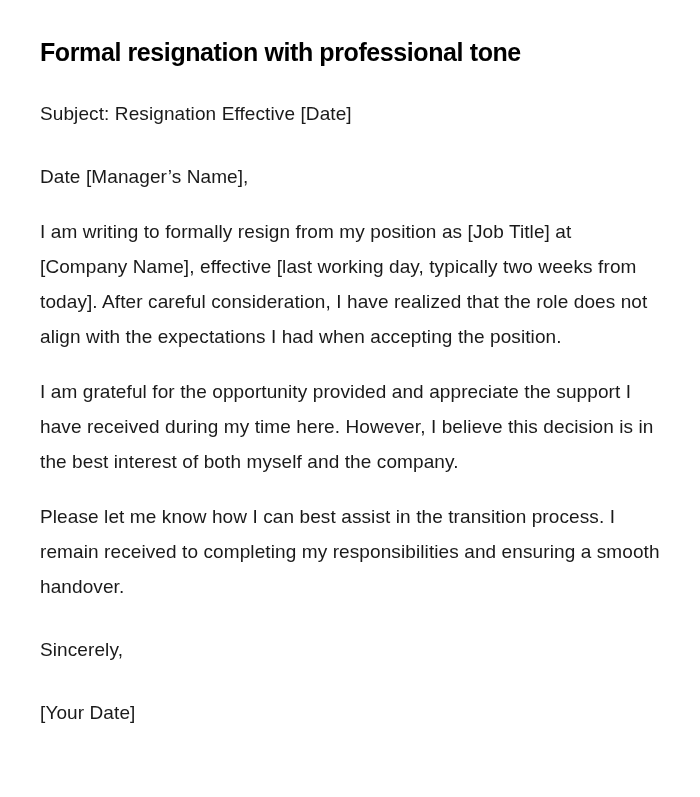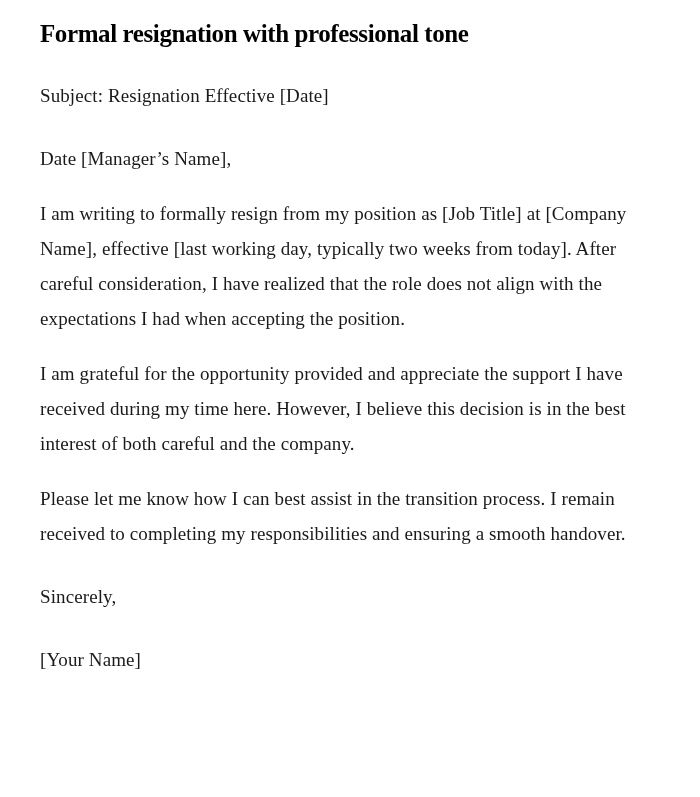--- a/index.html
+++ b/index.html
@@ -1,26 +1,26 @@
 <!DOCTYPE html>
 <html><head>
 <meta charset="utf-8">
 <style>
   html, body { margin: 0; padding: 0; background: #ffffff; }
   body { width: 700px; height: 797px; overflow: hidden; }
-  .doc { padding: 18px 40px 0 40px; color: #1a1a1a; font-family: Liberation Serif, serif; }
+  .doc { padding: 36px 40px 0 40px; color: #1a1a1a; font-family: Liberation Sans, sans-serif; }
   .title { font-size: 25px; font-weight: bold; color: #000; margin: 0 0 12px 0; letter-spacing: -0.4px; line-height: 32px; }
   .p { font-size: 19px; line-height: 35px; margin: 0 0 20px 0; letter-spacing: 0.1px; }
   .p.single { margin-bottom: 20px; margin-top: 28px; }
 </style>
 </head>
 <body>
 
 <div class="doc">
   <h1 class="title">Formal resignation with professional tone</h1>
   <p class="p single">Subject: Resignation Effective [Date]</p>
   <p class="p single">Date [Manager’s Name],</p>
   <p class="p">I am writing to formally resign from my position as [Job Title] at [Company Name], effective [last working day, typically two weeks from today]. After careful consideration, I have realized that the role does not align with the expectations I had when accepting the position.</p>
-  <p class="p">I am grateful for the opportunity provided and appreciate the support I have received during my time here. However, I believe this decision is in the best interest of both careful and the company.</p>
+  <p class="p">I am grateful for the opportunity provided and appreciate the support I have received during my time here. However, I believe this decision is in the best interest of both myself and the company.</p>
   <p class="p">Please let me know how I can best assist in the transition process. I remain received to completing my responsibilities and ensuring a smooth handover.</p>
   <p class="p single">Sincerely,</p>
-  <p class="p single">[Your Name]</p>
+  <p class="p single">[Your Date]</p>
 </div>
 
 </body></html>

